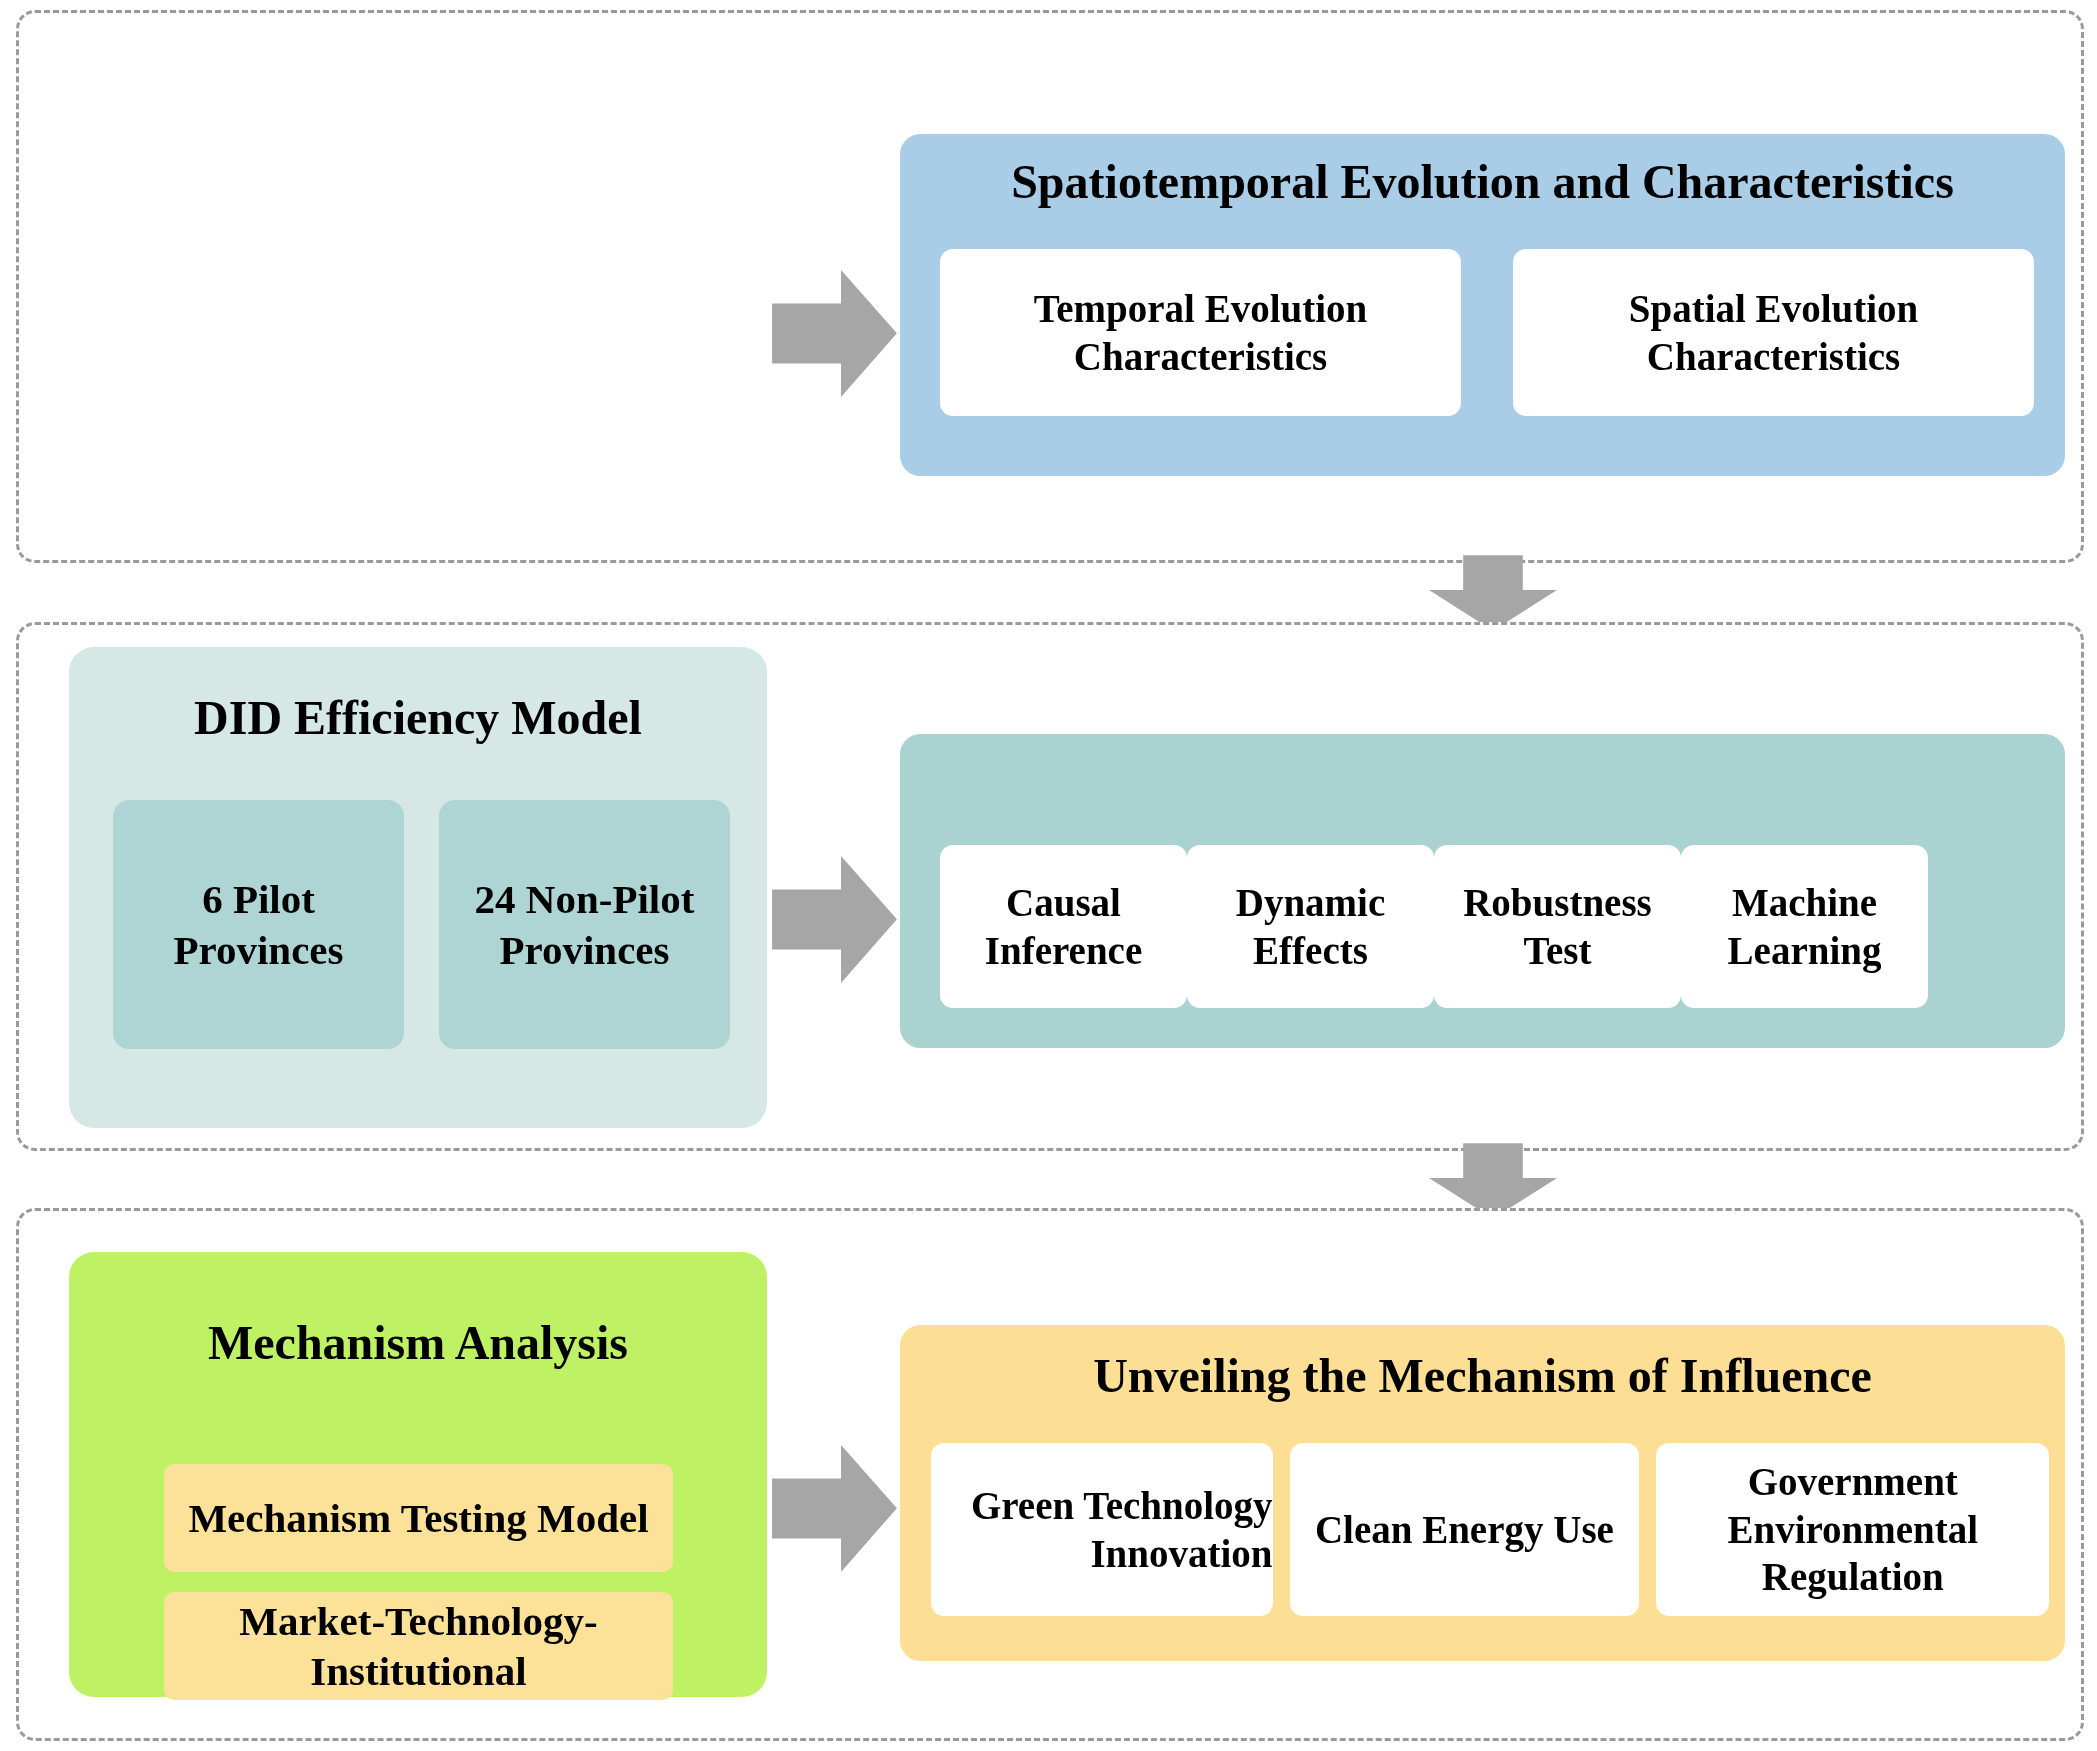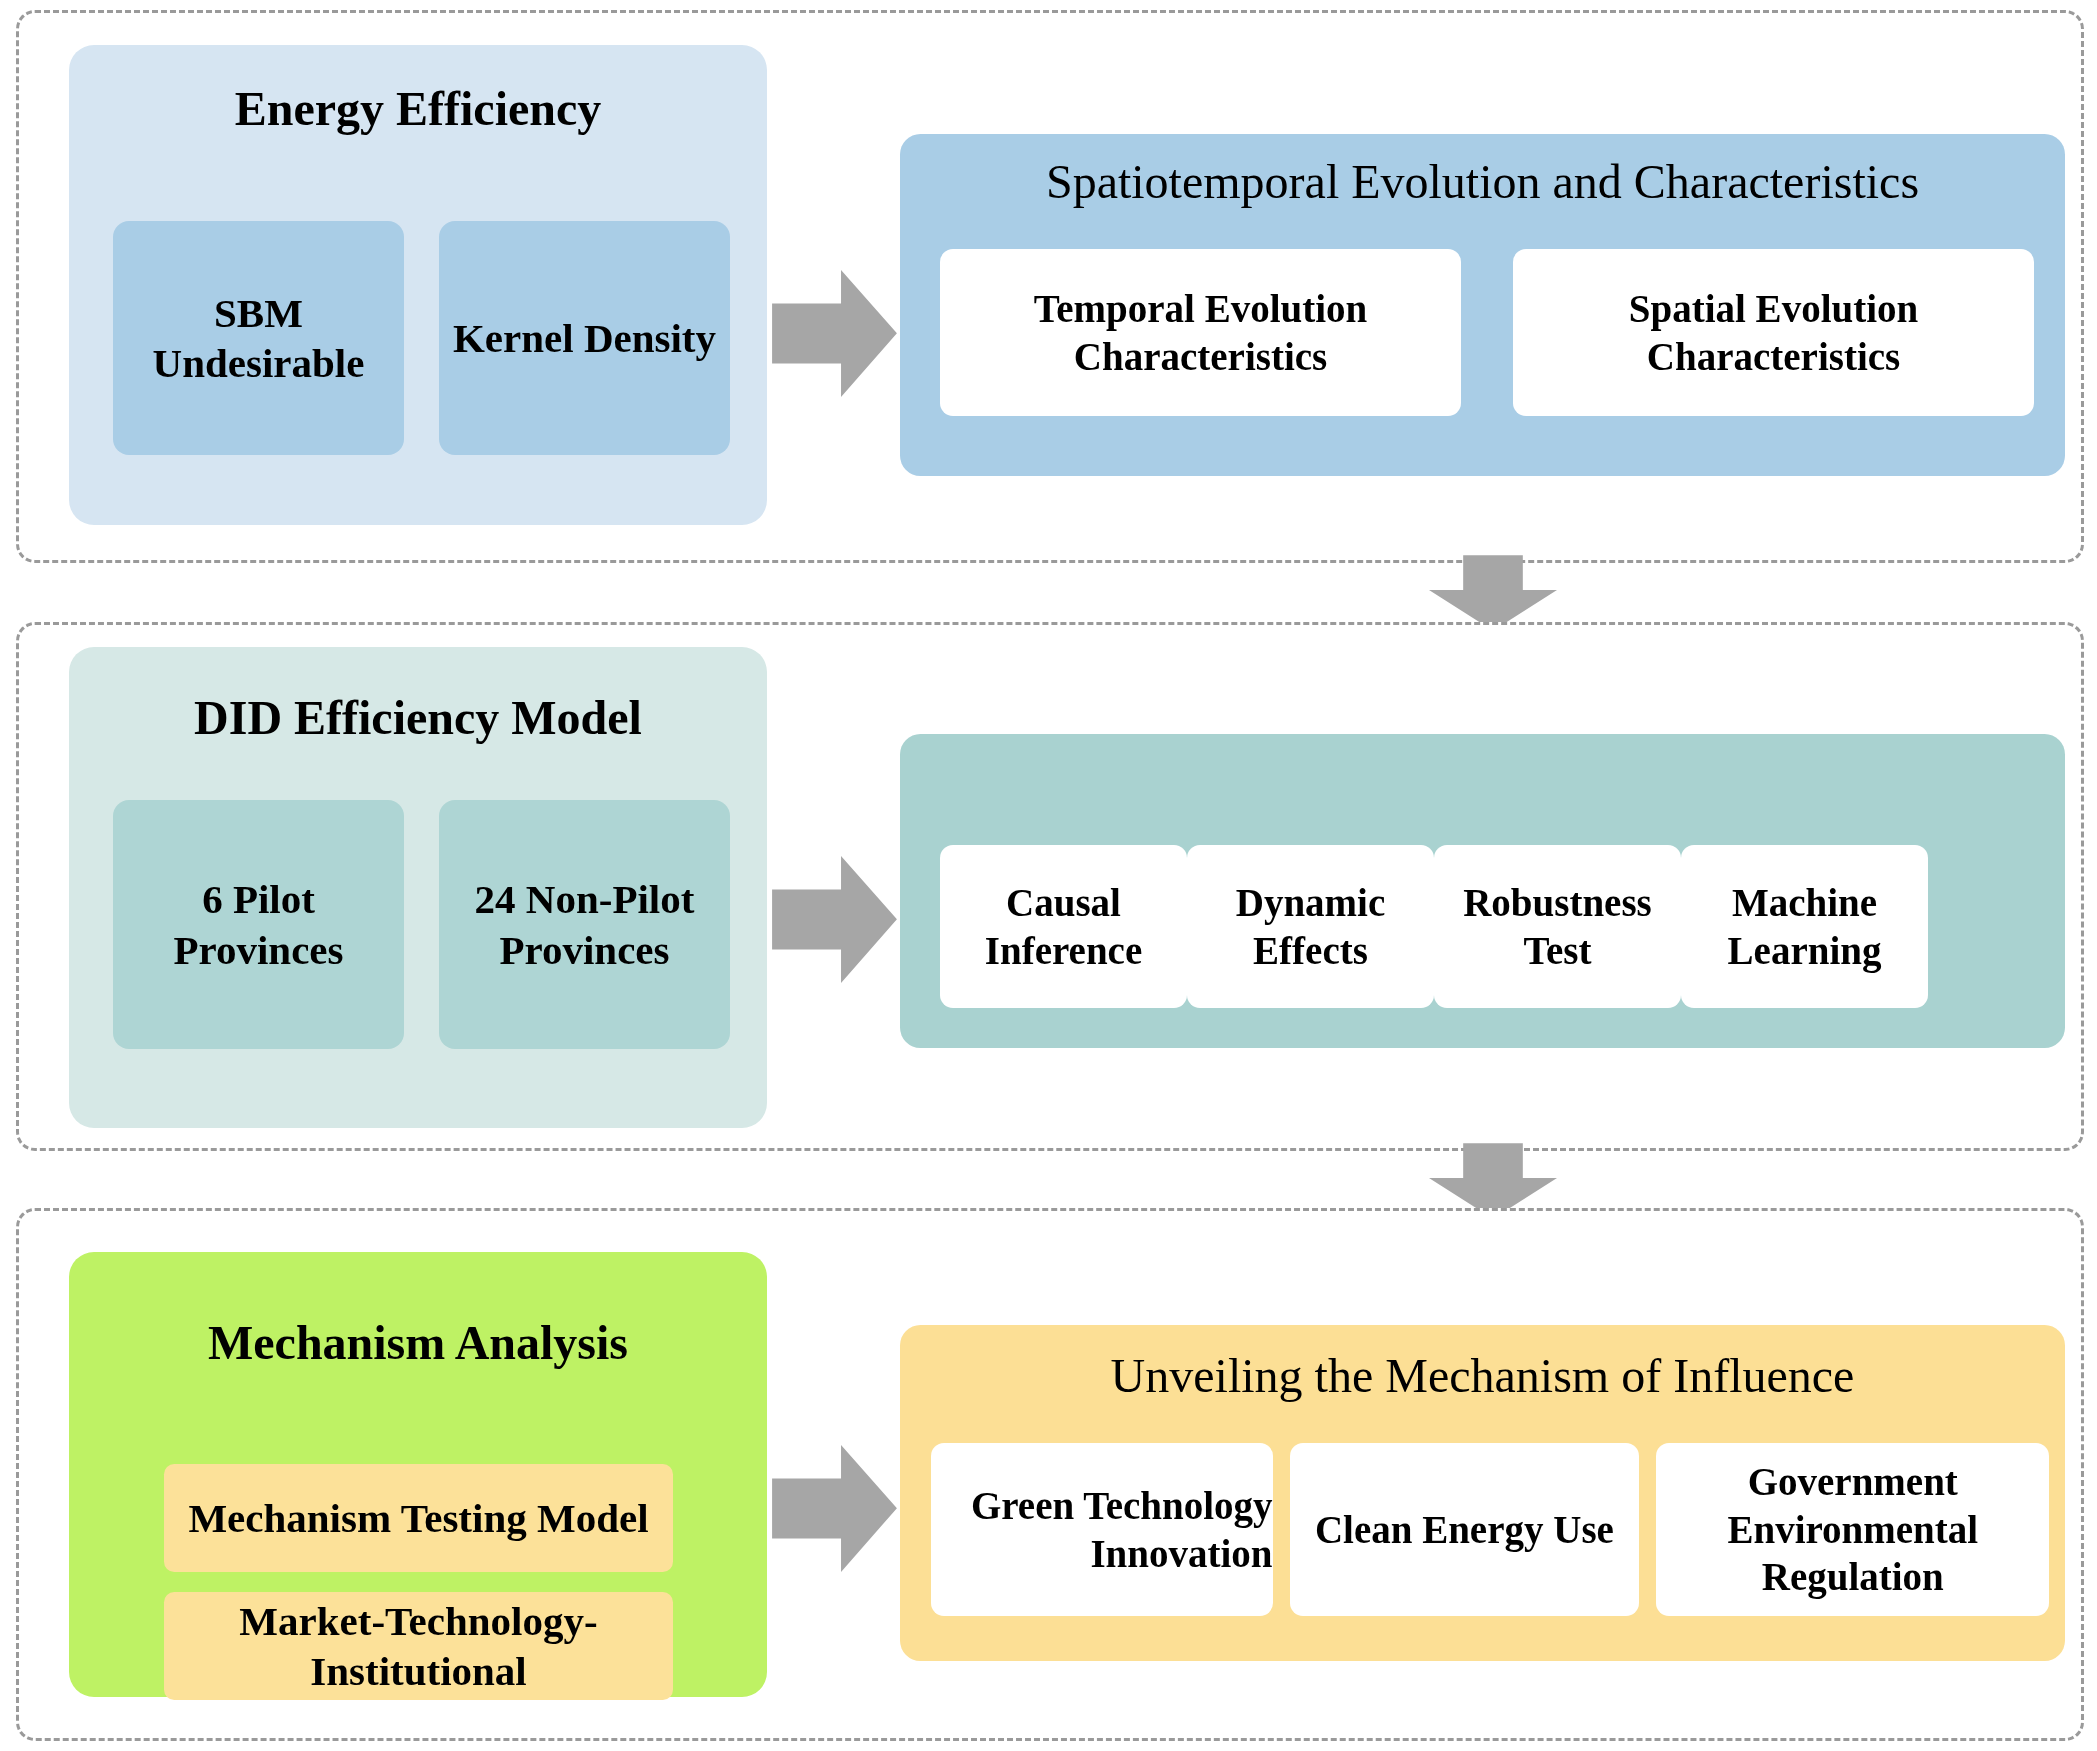--- a/index.html
+++ b/index.html
@@ -54,21 +54,21 @@
   
   .result-card {
     position: absolute;
     border-radius: 20.4px;
     box-sizing: border-box;
     display: flex;
     flex-direction: column;
     align-items: center;
   }
   .result-title {
-    font-weight: normal;
+    font-weight: bold;
     color: #000000;
     text-align: center;
     line-height: 1.1;
     white-space: nowrap;
   }
 
   
   .tile {
     box-sizing: border-box;
     display: flex;
@@ -146,27 +146,20 @@
     fill: #a6a6a6;
   }
 </style>
 </head>
 <body>
 
 <div class="canvas">
 
   <div class="stage" id="stage-1"></div>
 
-  <div class="method-card" id="ee-card">
-    <div class="method-title">Energy Efficiency</div>
-    <div id="ee-row">
-      <div class="tile">SBM Undesirable</div>
-      <div class="tile">Kernel Density</div>
-    </div>
-  </div>
 
   <svg class="arrow-right" style="left:772px; top:270px; width:125px; height:127px;" viewBox="0 0 172 175">
     <polygon points="0,46 95,46 95,0 172,87 95,175 95,129 0,129"></polygon>
   </svg>
 
   <div class="result-card" id="st-card">
     <div class="result-title">Spatiotemporal Evolution and Characteristics</div>
     <div id="st-row">
       <div class="tile tile-white">Temporal Evolution Characteristics</div>
       <div class="tile tile-white">Spatial  Evolution Characteristics</div>

